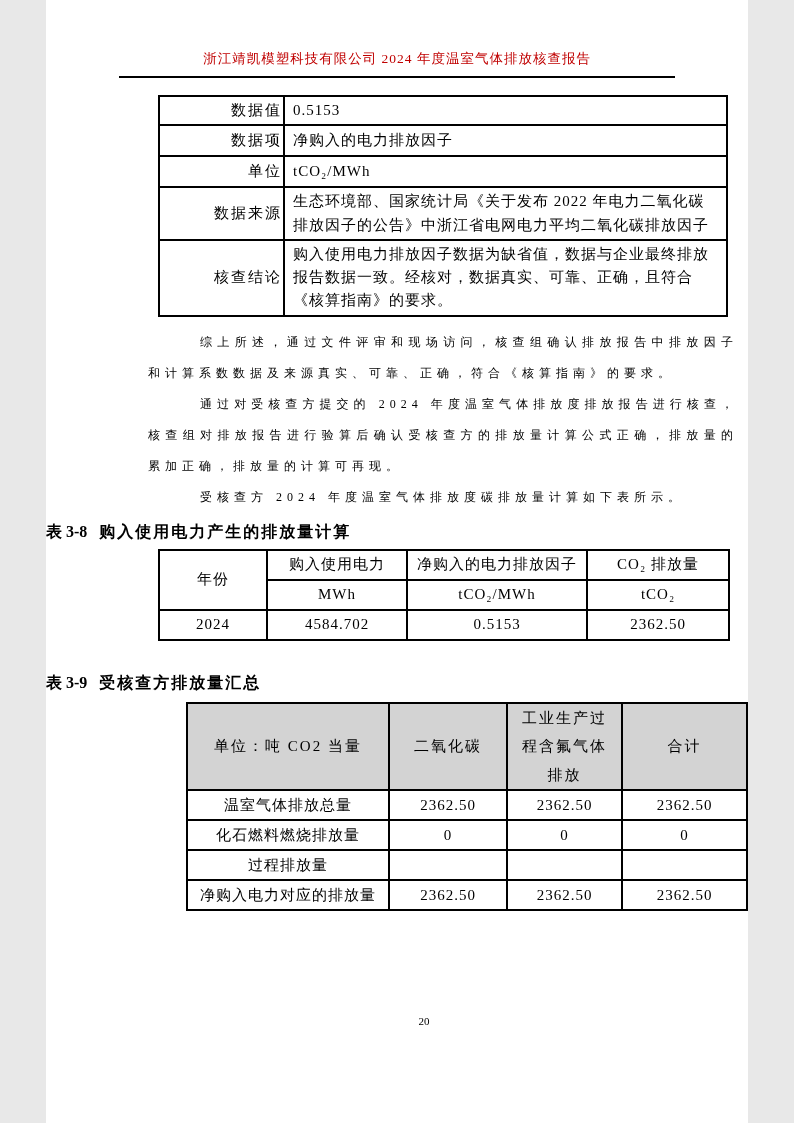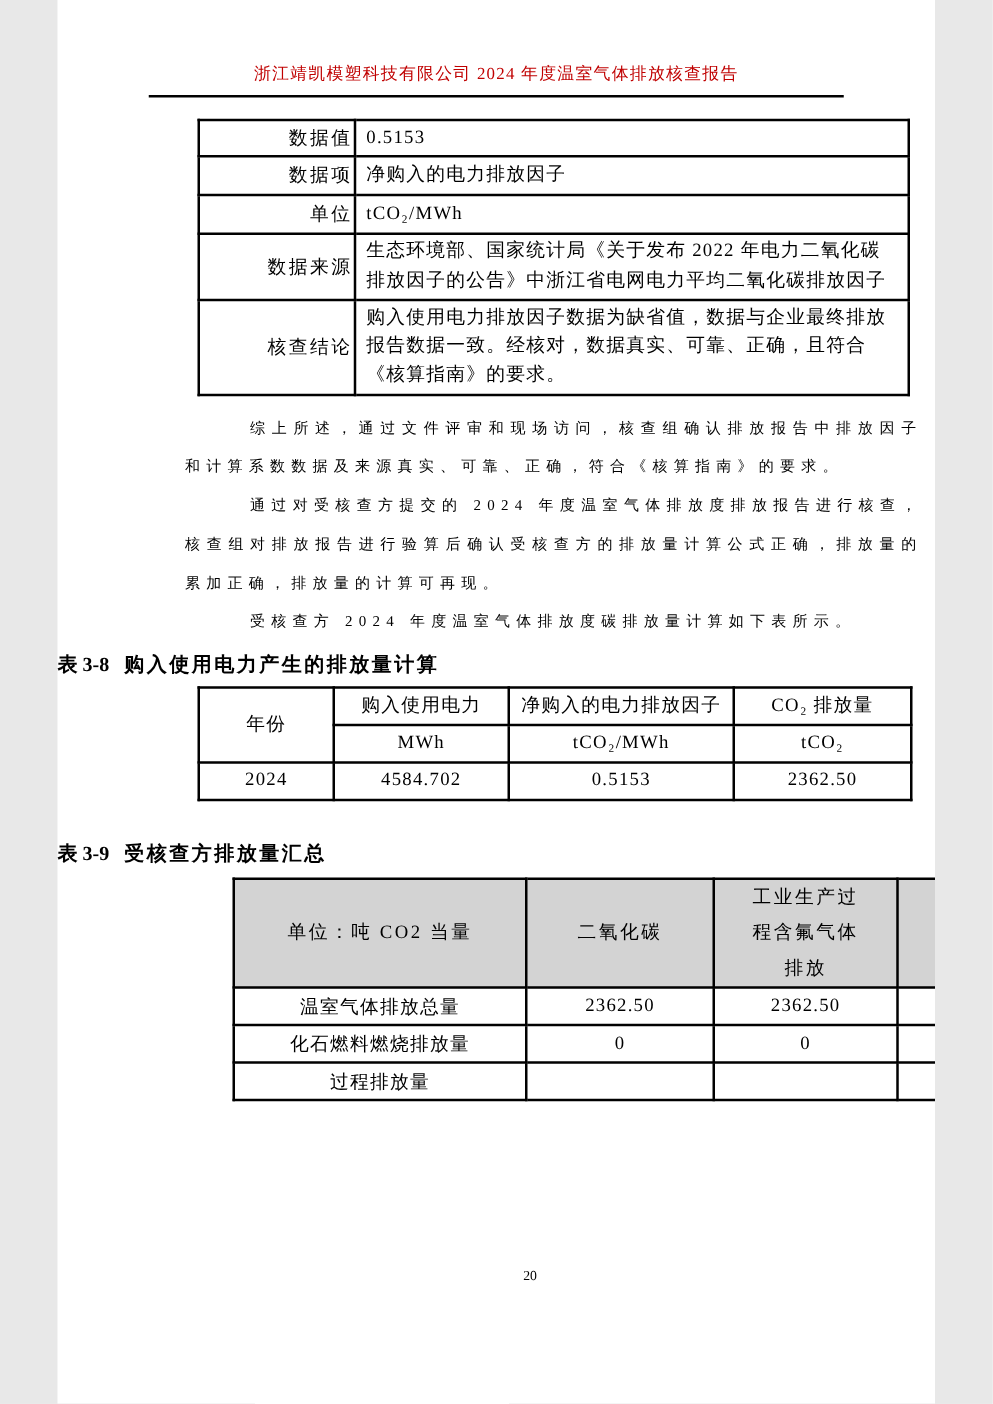--- a/index.html
+++ b/index.html
@@ -40,21 +40,21 @@
   }
   .caption .tno{letter-spacing:0;margin-right:12px;}
   
   .t38{width:570px;margin:4px 0 0 112px;font-size:15px;text-align:center;}
   .t38 td{height:26px;letter-spacing:1px;}
   .c38-1{width:104px}.c38-2{width:136px}.c38-3{width:176px}.c38-4{width:138px}
   
   .cap39{margin-top:32px;}
   .t39{width:520px;margin:8px 0 0 140px;font-size:15px;text-align:center;}
   .t39 td{letter-spacing:1px;}
-  .t39 tr.hdr td{background:#d3d3d3;height:76px;line-height:1.9;letter-spacing:2px;padding:0 22px;}
+  .t39 tr.hdr td{background:#d3d3d3;height:76px;line-height:1.9;letter-spacing:2px;padding:0 6px;}
   .t39 tr.dat td{height:26px;}
   .c39-1{width:188px}.c39-2{width:104px}.c39-3{width:101px}.c39-4{width:111px}
   
   .pageno{
     position:absolute;left:0;bottom:96px;width:100%;
     text-align:center;font-size:11px;padding-left:27px;
   }
 </style>
 </head>
 <body>
@@ -141,18 +141,24 @@
       <td>0</td>
       <td>0</td>
       <td>0</td>
     </tr>
     <tr class="dat">
       <td>过程排放量</td>
       <td></td>
       <td></td>
       <td></td>
     </tr>
+    <tr class="dat">
+      <td>净购入电力对应的排放量</td>
+      <td>2362.50</td>
+      <td>2362.50</td>
+      <td>2362.50</td>
+    </tr>
   </tbody>
     </table>
 
   <div class="pageno">20</div>
 
 </div>
 
 </body></html>

